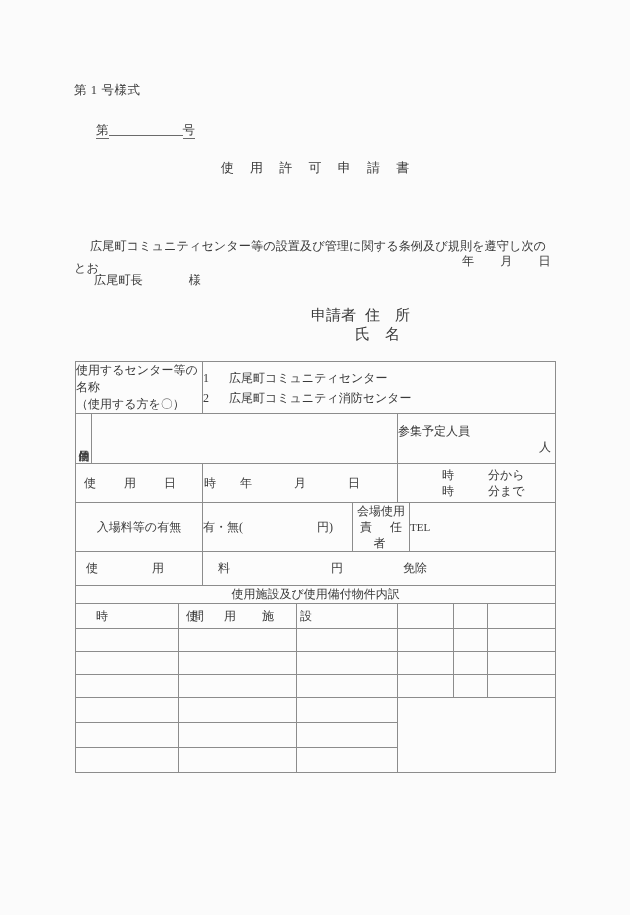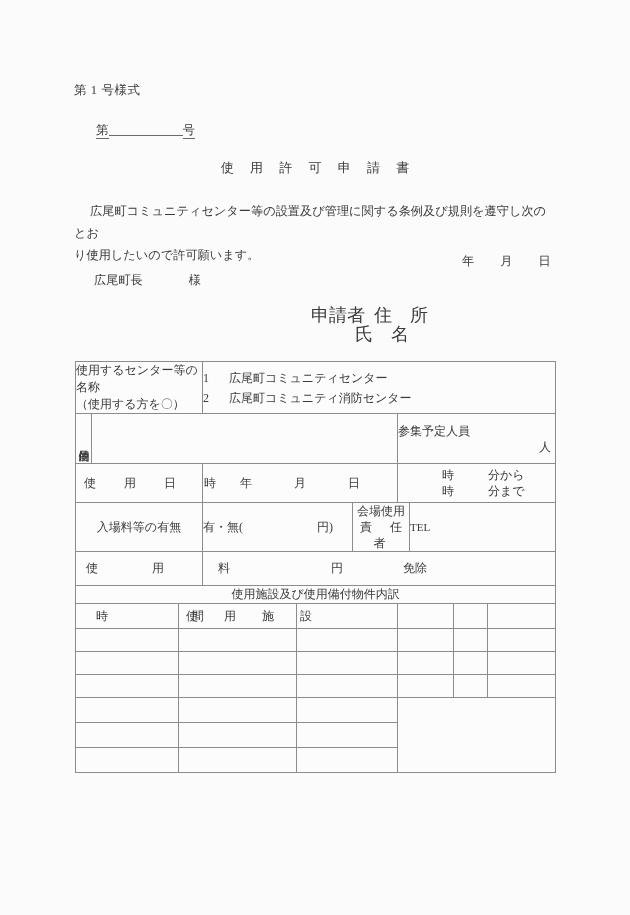--- a/index.html
+++ b/index.html
@@ -66,21 +66,21 @@
     white-space: nowrap;
   }
 
   .intro {
     position: absolute;
     left: 74px; top: 200px;
     width: 484px;
     font-size: 12.2px;
     line-height: 22px;
   }
-  .intro .l1 { display: block; text-indent: 16px; }
+  .intro .l1 { display: block; text-indent: 16px; margin-top: 35px; }
   .intro .l2 { display: block; }
 
   .date-line {
     position: absolute;
     left: 0; top: 253px;
     width: 630px;
     font-size: 12.2px;
     white-space: nowrap;
   }
   .date-line .inner {
@@ -94,21 +94,21 @@
     position: absolute;
     left: 94px; top: 272px;
     font-size: 12.2px;
     white-space: nowrap;
   }
   .addressee .gap { display: inline-block; width: 46px; }
 
   .applicant {
     position: absolute;
     left: 311px; top: 306px;
-    font-size: 18px;
+    font-size: 15px;
     line-height: 19px;
     white-space: nowrap;
   }
   .applicant .row1 { display: block; }
   .applicant .row2 { display: block; padding-left: 44px; }
   .applicant .w { display: inline-block; width: 9px; }
 
   
   .tbl {
     position: absolute;
@@ -243,21 +243,20 @@
   <div class="form-no">第 1 号様式</div>
 
   <div class="doc-number">
     <span class="lead">第</span><span class="num-blank"></span><span class="tail">号</span>
   </div>
 
   <div class="doc-title">使 用 許 可 申 請 書</div>
 
   <div class="intro">
     <span class="l1">広尾町コミュニティセンター等の設置及び管理に関する条例及び規則を遵守し次のとお</span>
-    <span class="l2">り使用したいので許可願います。</span>
   </div>
 
   <div class="date-line">
     <span class="inner">
       <span>年</span><span class="sp"></span><span>月</span><span class="sp"></span><span>日</span>
     </span>
   </div>
 
   <div class="addressee">
     <span>広尾町長</span><span class="gap"></span><span>様</span>

